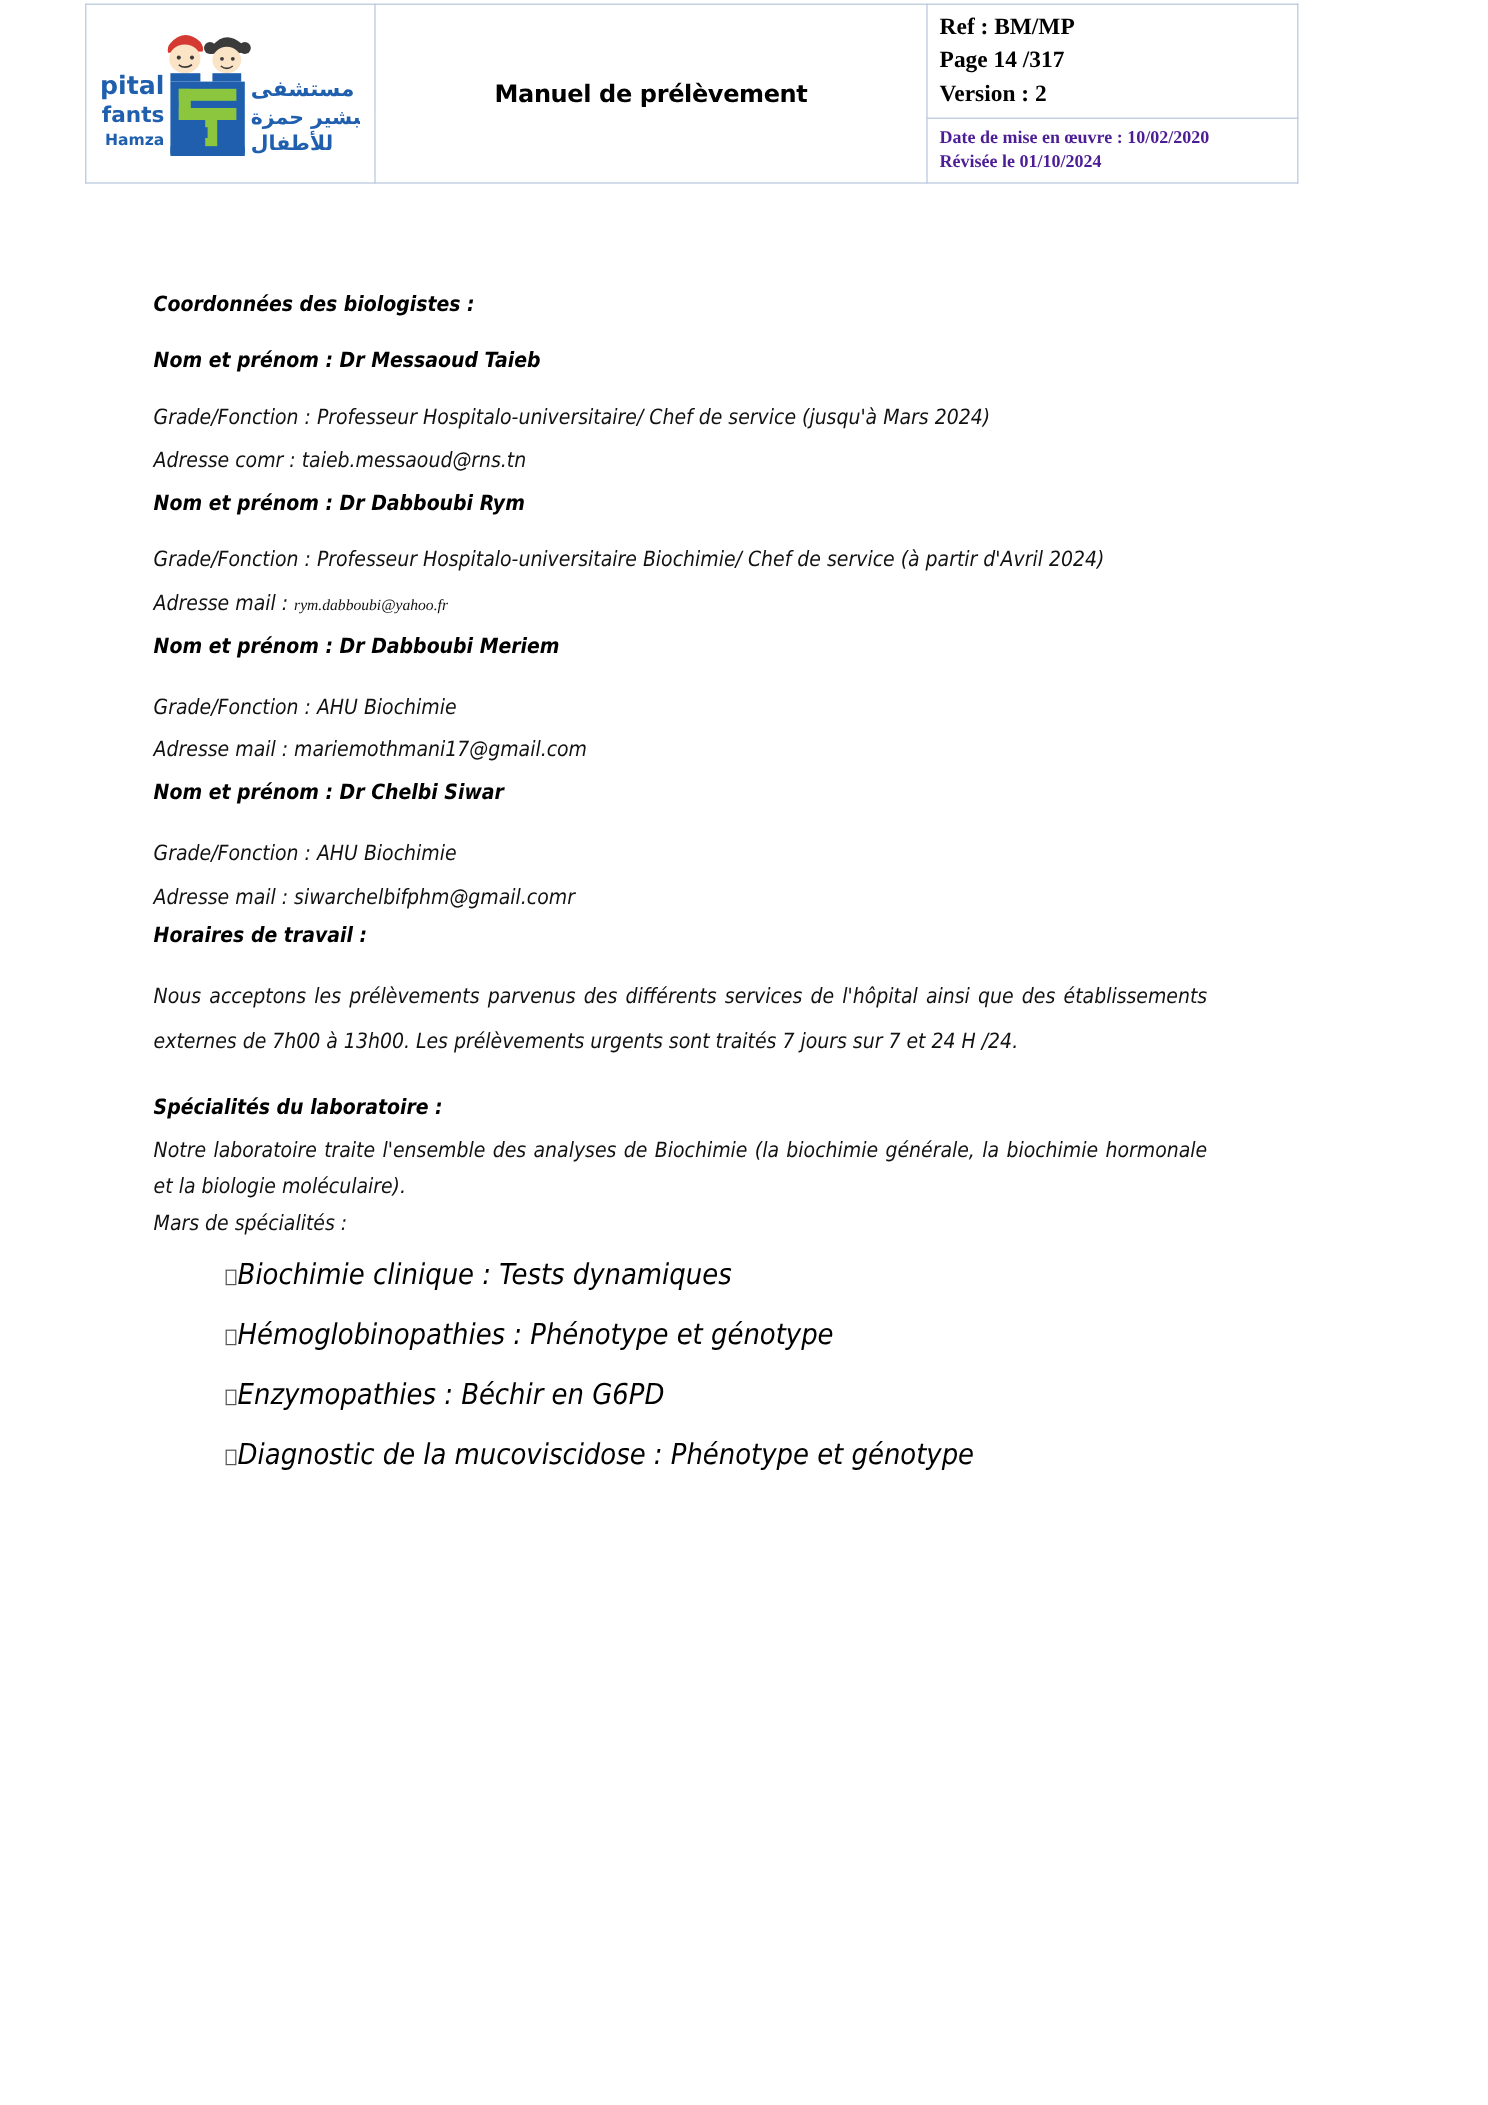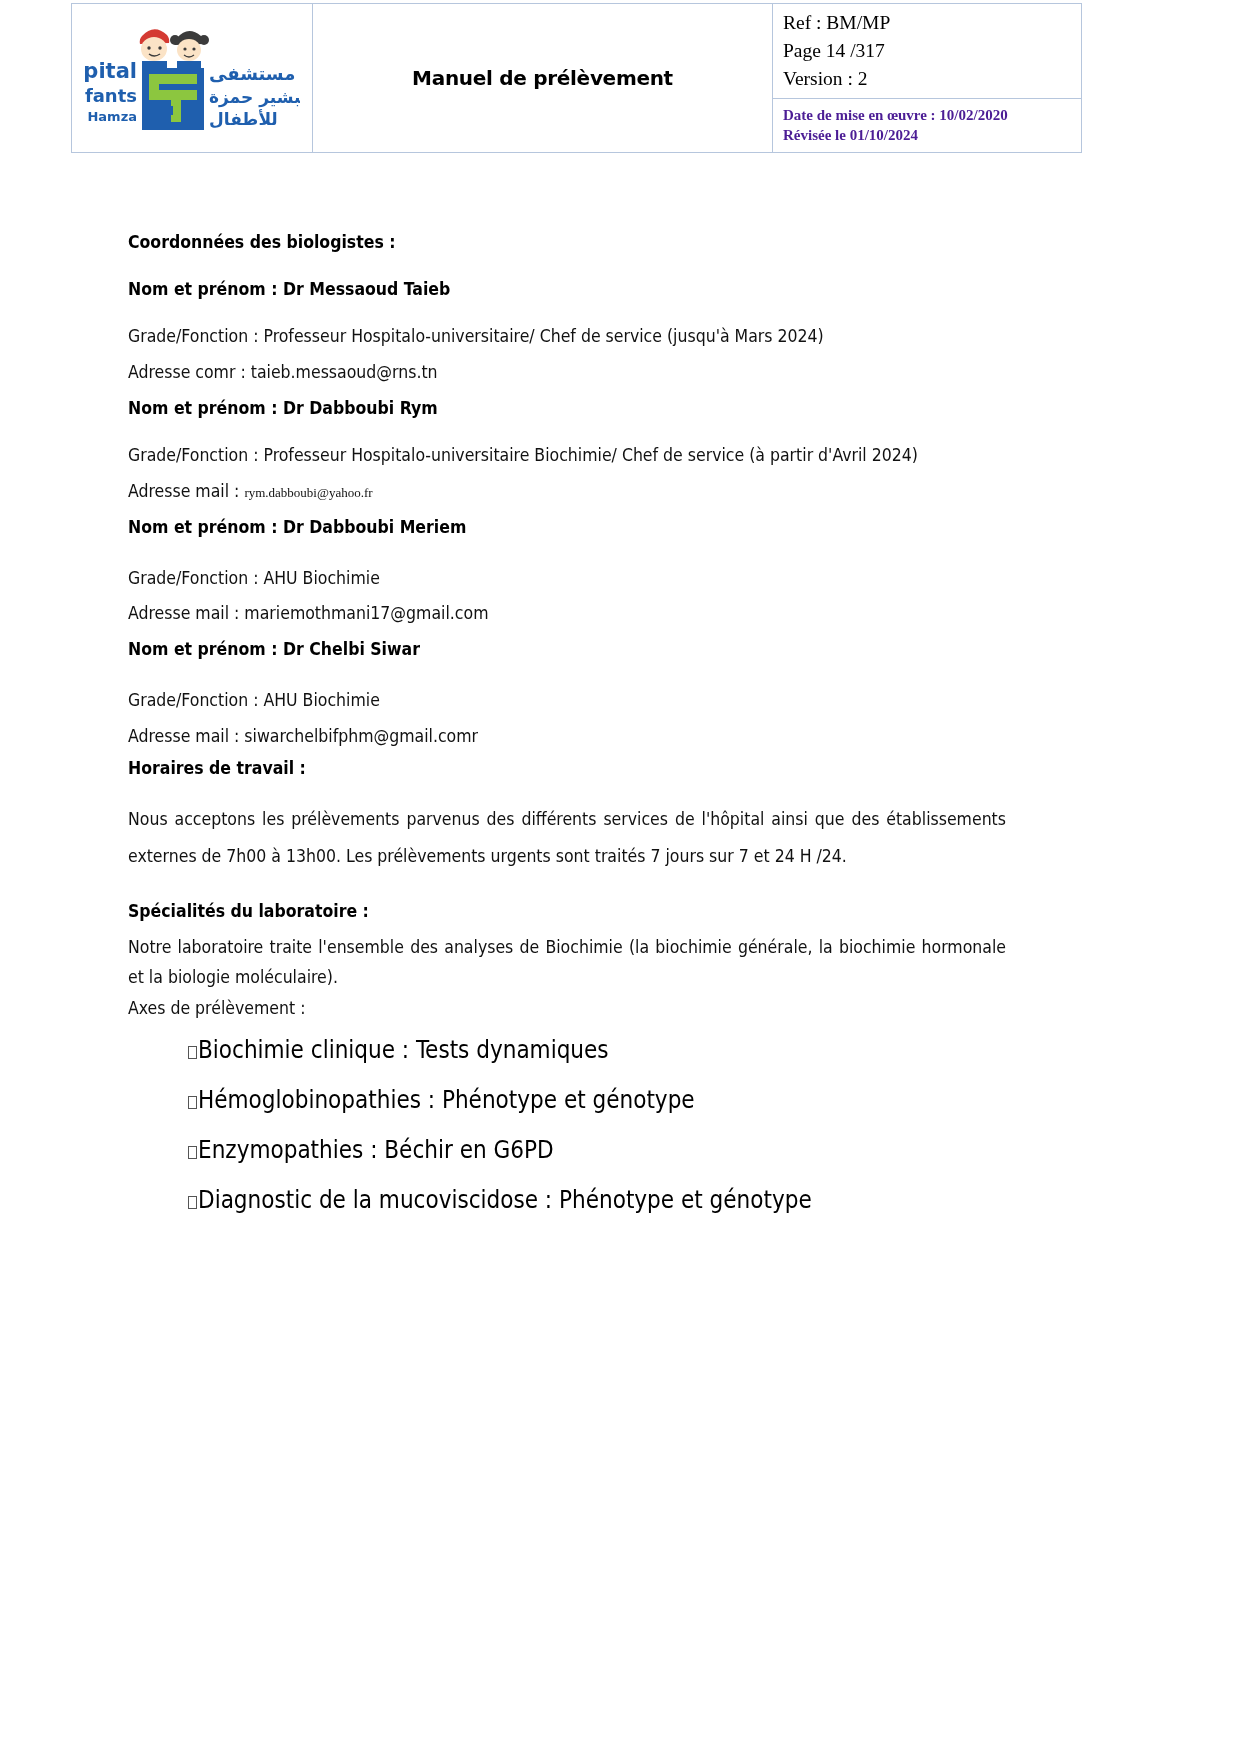--- a/index.html
+++ b/index.html
@@ -57,41 +57,42 @@
     font-family: "DejaVu Sans", sans-serif;
     font-weight: bold;
     font-size: 20px;
     letter-spacing: -0.3px;
     color: #000;
   }
 
   
   .meta-line {
     font-family: "Liberation Serif", serif;
-    font-weight: normal;
+    font-weight: bold;
     font-size: 19.5px;
     line-height: 1.42;
     color: #000;
     white-space: nowrap;
   }
   .date-line {
     font-family: "Liberation Serif", serif;
     font-weight: bold;
     font-size: 15px;
     line-height: 1.35;
     color: #4c1d95;
     white-space: nowrap;
   }
 
   
   .doc-body {
     position: absolute;
     left: 128px;
-    top: 232px;
+    top: 244px;
     width: 878px;
+    font-style: italic;
   }
 
   .b-head {
     font-family: "DejaVu Sans Condensed", "DejaVu Sans", sans-serif;
     font-weight: bold;
     font-size: 17.5px;
     line-height: 1.2;
     color: #000;
   }
   .b-text {
@@ -246,21 +247,21 @@
 
   <div class="b-head">Horaires de travail :</div>
   <div class="gap-22"></div>
   <div class="b-text justify line-loose">Nous acceptons les prélèvements parvenus des différents services de l'hôpital ainsi que des établissements externes de 7h00 à 13h00. Les prélèvements urgents sont traités 7 jours sur 7 et 24 H /24.</div>
   <div class="gap-26"></div>
 
   <div class="b-head">Spécialités du laboratoire :</div>
   <div class="gap-10"></div>
   <div class="b-text justify line-mid">Notre laboratoire traite l'ensemble des analyses de Biochimie (la biochimie générale, la biochimie hormonale et la biologie moléculaire).</div>
   <div class="gap-6"></div>
-  <div class="b-text">Axes de prélèvement :</div>
+  <div class="b-text">Mars de spécialités :</div>
   <div class="gap-6"></div>
 
   <ul class="bullets">
     <li><span class="box-glyph"></span><span>Biochimie clinique : Tests dynamiques</span></li>
     <li><span class="box-glyph"></span><span>Hémoglobinopathies : Phénotype et génotype</span></li>
     <li><span class="box-glyph"></span><span>Enzymopathies : Béchir en G6PD</span></li>
     <li><span class="box-glyph"></span><span>Diagnostic de la mucoviscidose : Phénotype et génotype</span></li>
   </ul>
 
 </div>

